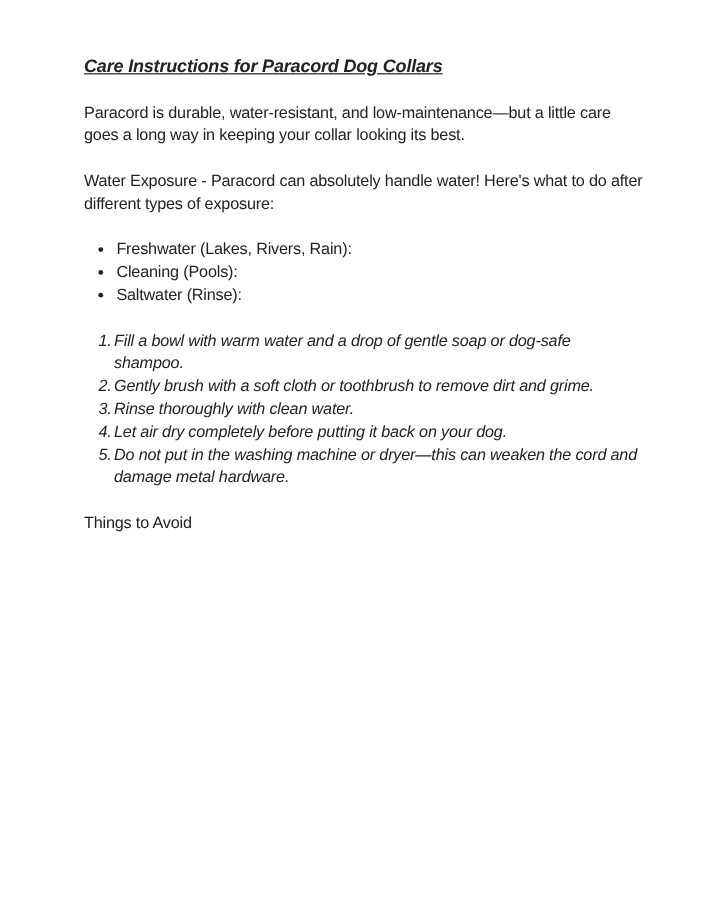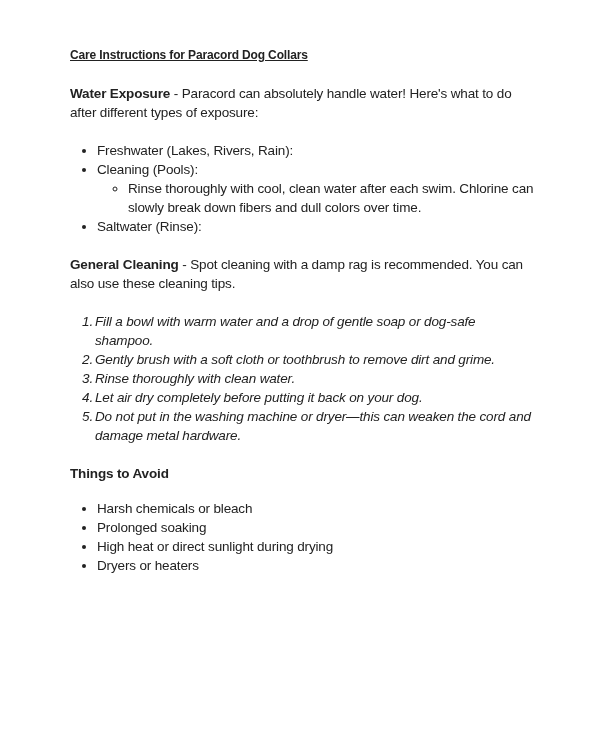--- a/index.html
+++ b/index.html
@@ -13,24 +13,25 @@
     color: #222222;
     font-size: 13.5px;
     letter-spacing: -0.15px;
     line-height: 19px;
   }
   .page { padding: 46px 63px 0 70px; }
   p { margin: 19px 0; }
   .title {
     font-weight: bold;
     text-decoration: underline;
-    font-size: 12px;
+    font-size: 15px;
     margin-top: 0;
+    font-style: italic;
   }
-  strong { font-weight: bold; }
+  strong { font-weight: normal; }
   ul.l1 {
     margin: 7px 0;
     padding-left: 27px;
     list-style: disc;
   }
   ul.l2 {
     margin: 0;
     padding-left: 31px;
     list-style: circle;
   }
@@ -51,50 +52,41 @@
   p.avoid-heading { margin-bottom: 16px; }
   ul.avoid { margin-top: 0; }
 </style>
 </head>
 <body>
 
 <div class="page">
 
   <p class="title">Care Instructions for Paracord Dog Collars</p>
 
+  <p>Paracord is durable, water-resistant, and low-maintenance—but a little care goes a long way in keeping your collar looking its best.</p>
 
   <p><strong>Water Exposure</strong><span> - Paracord can absolutely handle water! Here's what to do after different types of exposure:</span></p>
 
   <ul class="l1">
     <li>
       <span>Freshwater (Lakes, Rivers, Rain):</span>
     </li>
     <li>
       <span>Cleaning (Pools):</span>
-      <ul class="l2">
-        <li><span>Rinse thoroughly with cool, clean water after each swim. Chlorine can slowly break down fibers and dull colors over time.</span></li>
-      </ul>
     </li>
     <li>
       <span>Saltwater (Rinse):</span>
     </li>
   </ul>
 
-  <p><strong>General Cleaning</strong><span> - Spot cleaning with a damp rag is recommended. You can also use these cleaning tips.</span></p>
 
   <ol class="steps">
     <li><span>Fill a bowl with warm water and a drop of gentle soap or dog-safe shampoo.</span></li>
     <li><span>Gently brush with a soft cloth or toothbrush to remove dirt and grime.</span></li>
     <li><span>Rinse thoroughly with clean water.</span></li>
     <li><span>Let air dry completely before putting it back on your dog.</span></li>
     <li><span>Do not put in the washing machine or dryer—this can weaken the cord and damage metal hardware.</span></li>
   </ol>
 
   <p class="avoid-heading"><strong>Things to Avoid</strong></p>
 
-  <ul class="l1 avoid">
-    <li><span>Harsh chemicals or bleach</span></li>
-    <li><span>Prolonged soaking</span></li>
-    <li><span>High heat or direct sunlight during drying</span></li>
-    <li><span>Dryers or heaters</span></li>
-  </ul>
 
 </div>
 
 </body></html>

